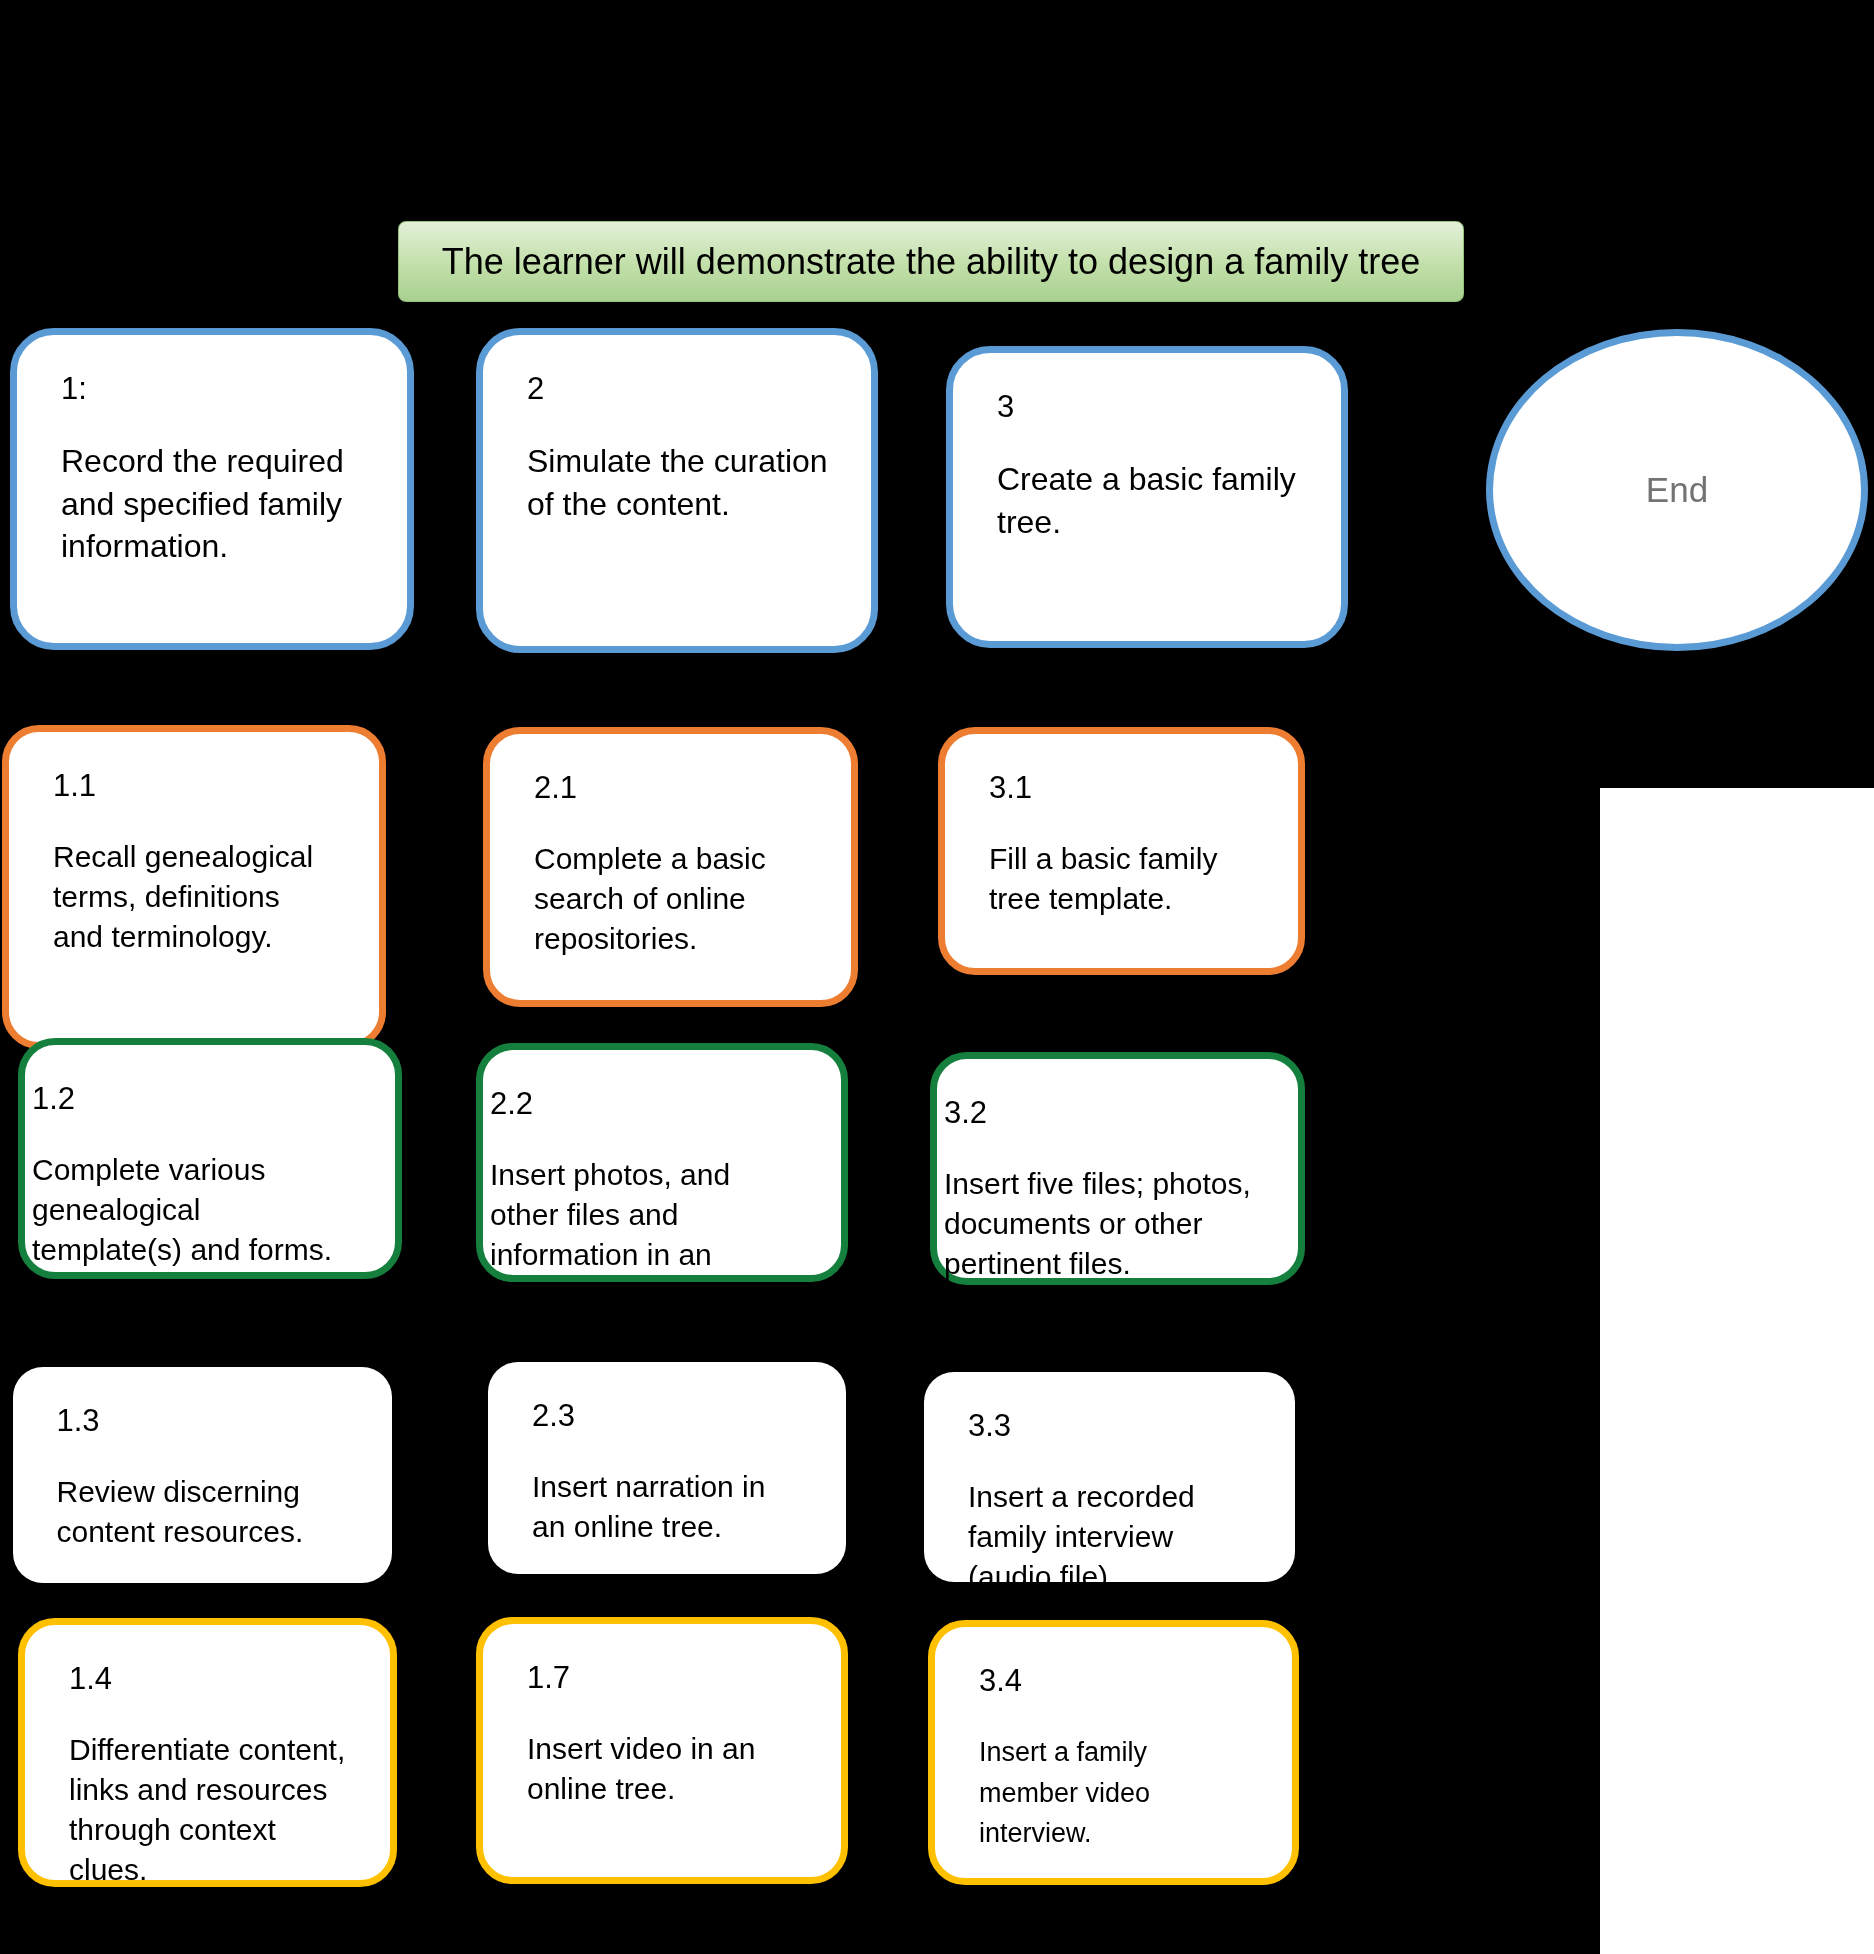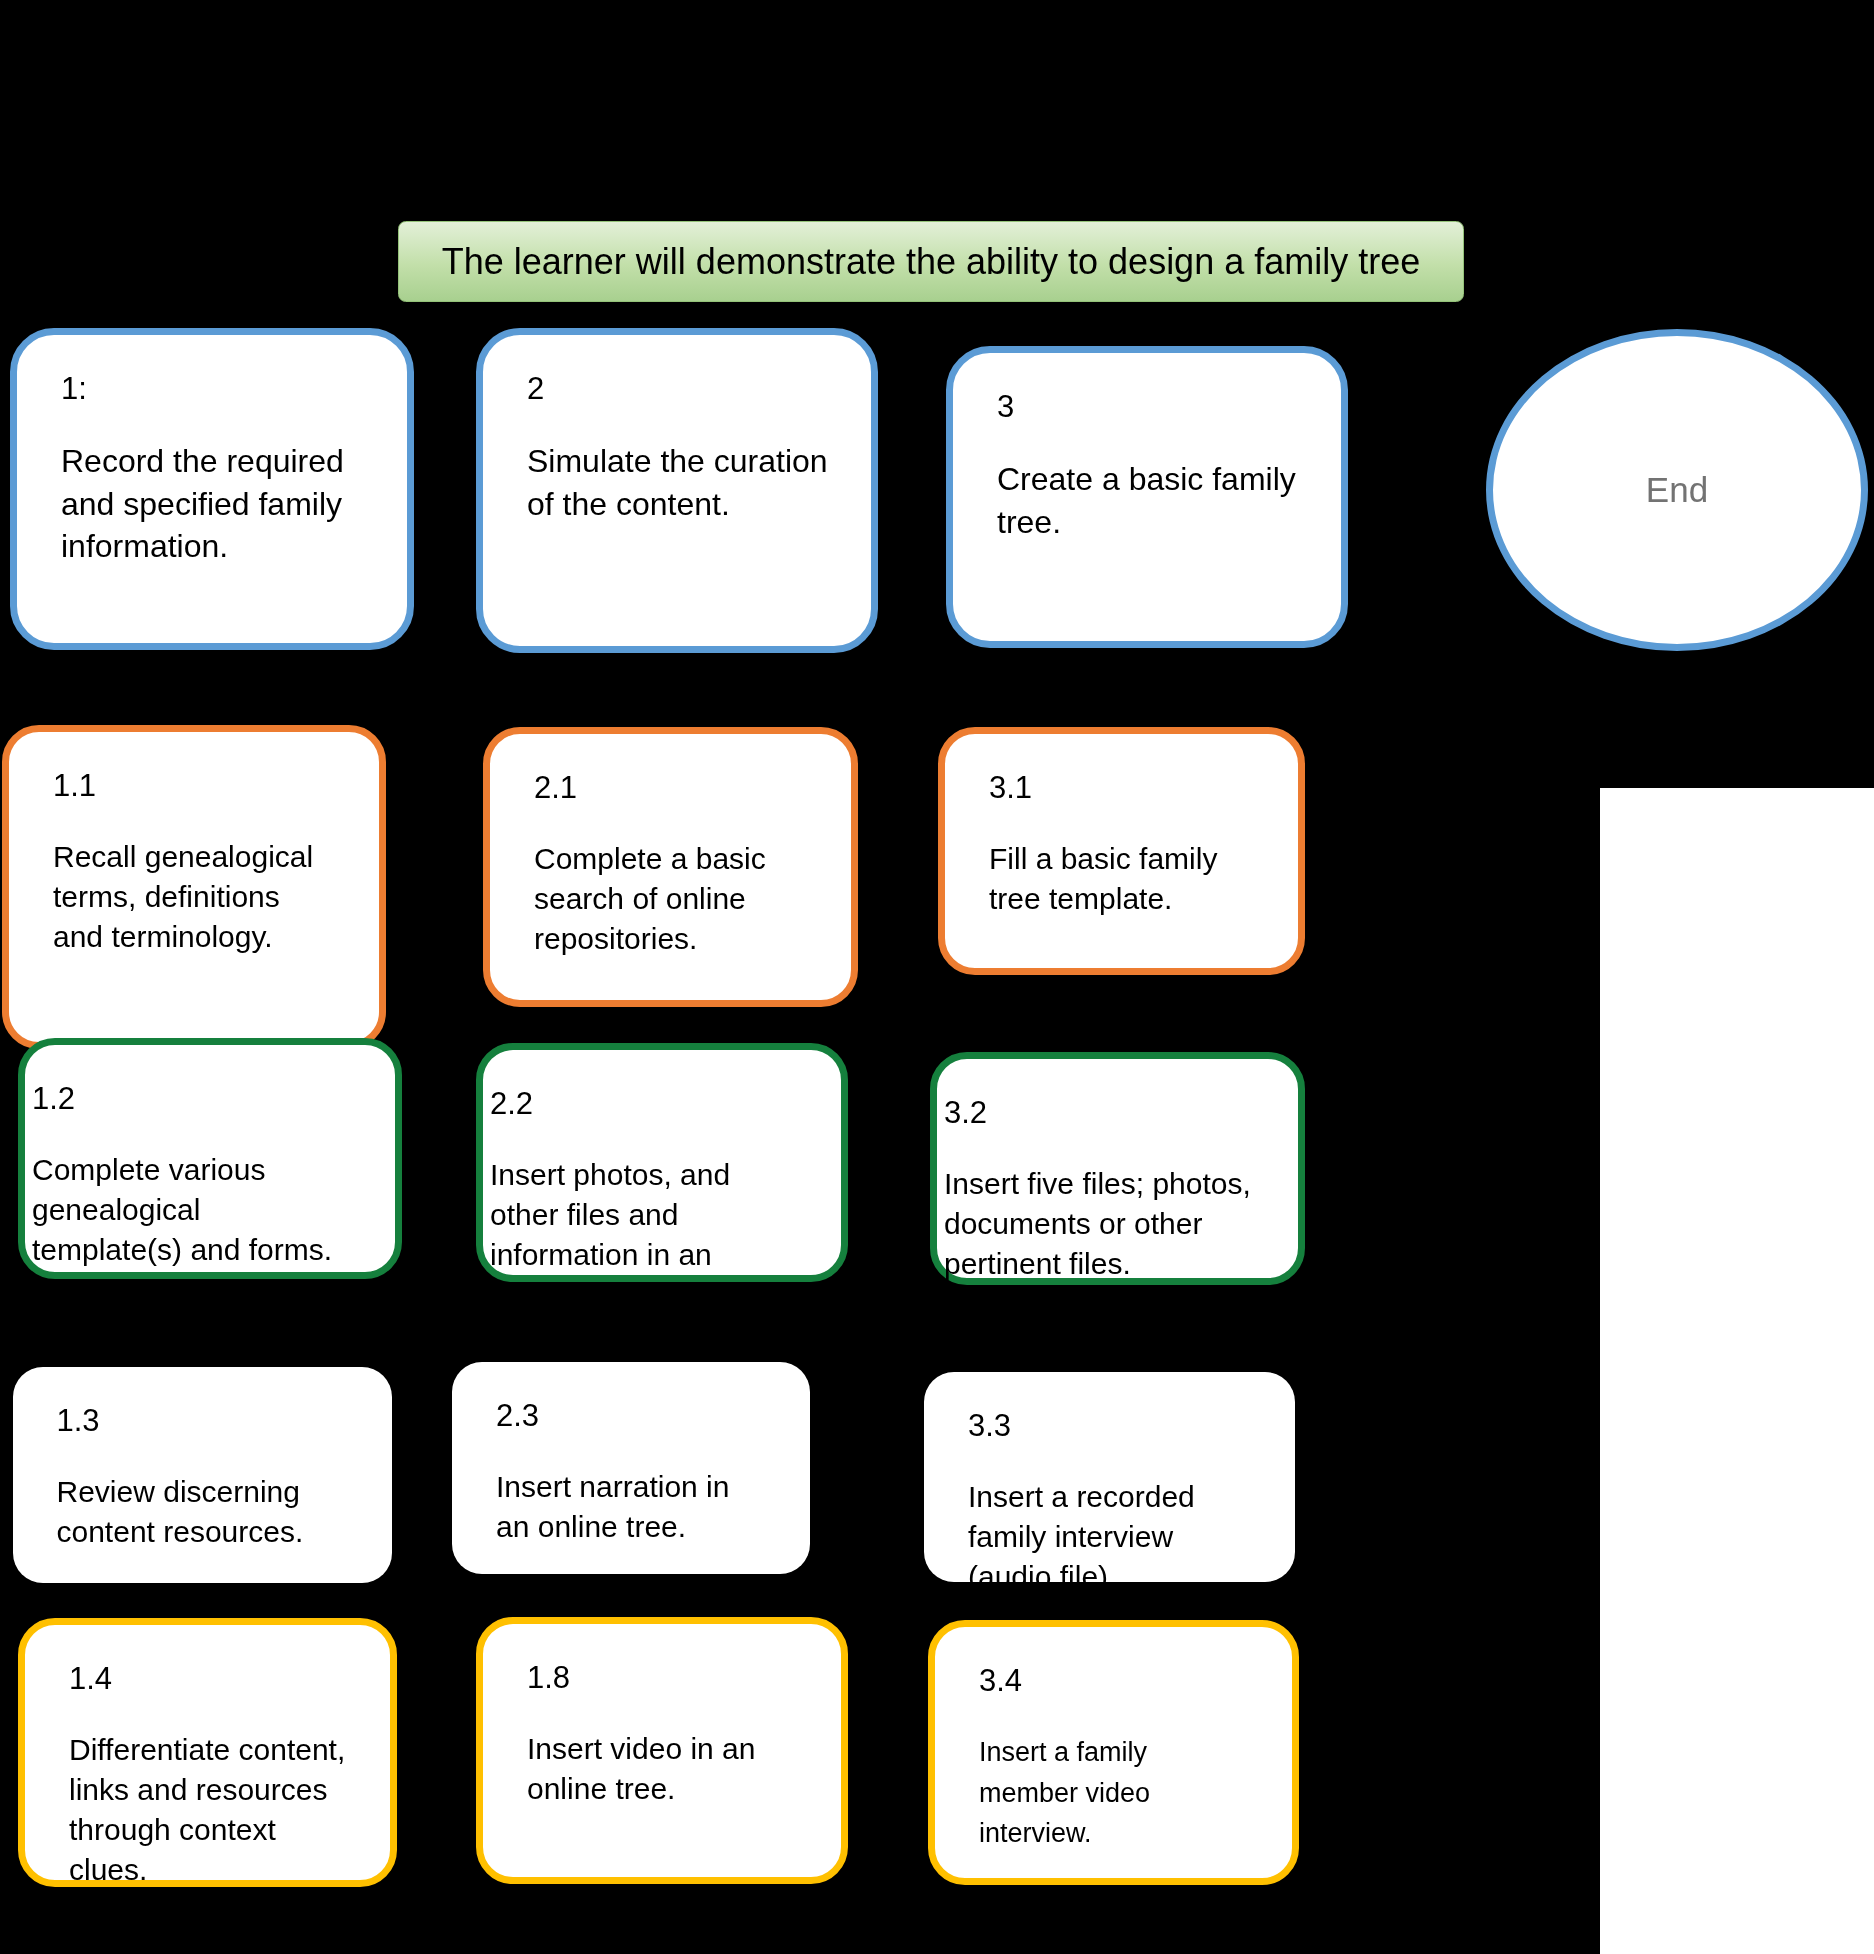--- a/index.html
+++ b/index.html
@@ -136,37 +136,37 @@
   <div class="node b-green" style="left:930px; top:1052px; width:375px; height:233px;">
     <div class="num">3.2</div>
     <div class="txt">Insert five files; photos, documents or other pertinent files.</div>
   </div>
 
   <div class="node b-none" style="left:12.5px; top:1367px; width:379px; height:216px;">
     <div class="num">1.3</div>
     <div class="txt">Review discerning content resources.</div>
   </div>
 
-  <div class="node b-none" style="left:452px; top:1362px; width:358px; height:212px;">
+  <div class="node b-none" style="left:488px; top:1362px; width:358px; height:212px;">
     <div class="num">2.3</div>
     <div class="txt">Insert narration in an online tree.</div>
   </div>
 
   <div class="node b-none" style="left:924px; top:1372px; width:371px; height:210px;">
     <div class="num">3.3</div>
     <div class="txt">Insert a recorded family interview (audio file).</div>
   </div>
 
   <div class="node b-yellow" style="left:18px; top:1618px; width:379px; height:269px;">
     <div class="num">1.4</div>
     <div class="txt">Differentiate content, links and resources through context clues.</div>
   </div>
 
   <div class="node b-yellow" style="left:476px; top:1617px; width:372px; height:267px;">
-    <div class="num">1.8</div>
+    <div class="num">1.7</div>
     <div class="txt">Insert video in an online tree.</div>
   </div>
 
   <div class="node small b-yellow" style="left:928px; top:1620px; width:371px; height:265px;">
     <div class="num">3.4</div>
     <div class="txt">Insert a family member video interview.</div>
   </div>
 
 </div>
 

